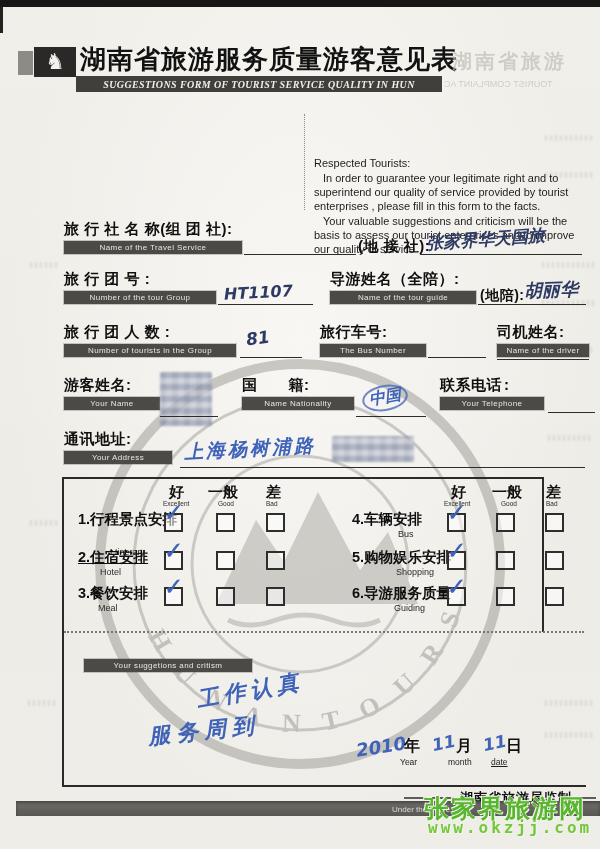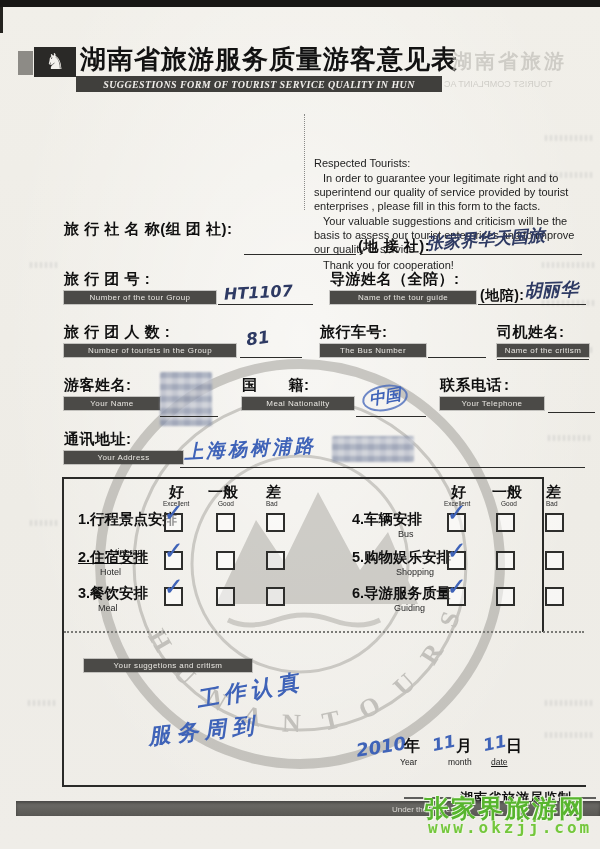--- a/index.html
+++ b/index.html
@@ -118,24 +118,24 @@
   <div class="abs subbar" style="left:76px;top:76px;width:366px;height:16px;">
     <span>SUGGESTIONS FORM OF TOURIST SERVICE QUALITY IN HUN</span>
   </div>
   <div class="abs ghost mirror" style="left:444px;top:79px;font-size:9px;">TOURIST COMPLAINT AC</div>
 
   <div class="abs divider" style="left:304px;top:114px;height:96px;"></div>
   <div class="abs enblock" style="left:314px;top:112px;width:274px;">
     <p class="first">Respected Tourists:</p>
     <p>In order to guarantee your legitimate right and to superintend our quality of service provided by tourist enterprises , please fill in this form to the facts.</p>
     <p>Your valuable suggestions and criticism will be the basis to assess our tourist enterprises and to improve our quality of service</p>
-    <p>Thank you for cooperation!</p>
   </div>
 
   <div class="abs lbl" style="left:64px;top:220px;">旅 行 社 名 称(组 团 社):</div>
+  <div class="abs ebar" style="left:64px;top:241px;width:178px;">Name of the Travel Service</div>
   <div class="abs ul" style="left:244px;top:254px;width:112px;"></div>
   <div class="abs lbl" style="left:358px;top:237px;">(地 接 社):</div>
   <div class="abs hand ink" style="left:426px;top:228px;font-size:17px;transform:rotate(-4deg);">张家界华天国旅</div>
   <div class="abs ul" style="left:420px;top:254px;width:162px;"></div>
 
   <div class="abs lbl" style="left:64px;top:270px;">旅 行 团 号 :</div>
   <div class="abs ebar" style="left:64px;top:291px;width:152px;">Number of the tour Group</div>
   <div class="abs hand ink" style="left:224px;top:283px;font-size:16px;transform:rotate(-3deg);">HT1107</div>
   <div class="abs ul" style="left:218px;top:304px;width:95px;"></div>
   <div class="abs lbl" style="left:330px;top:270px;">导游姓名（全陪）:</div>
@@ -145,37 +145,37 @@
   <div class="abs ul" style="left:478px;top:304px;width:108px;"></div>
 
   <div class="abs lbl" style="left:64px;top:323px;">旅 行 团 人 数 :</div>
   <div class="abs ebar" style="left:64px;top:344px;width:172px;">Number of tourists in the Group</div>
   <div class="abs hand ink" style="left:246px;top:328px;font-size:17px;transform:rotate(-8deg);">81</div>
   <div class="abs ul" style="left:240px;top:357px;width:62px;"></div>
   <div class="abs lbl" style="left:320px;top:323px;">旅行车号:</div>
   <div class="abs ebar" style="left:320px;top:344px;width:106px;">The Bus Number</div>
   <div class="abs ul" style="left:428px;top:357px;width:58px;"></div>
   <div class="abs lbl" style="left:497px;top:323px;">司机姓名:</div>
-  <div class="abs ebar" style="left:497px;top:344px;width:92px;">Name of the critism</div>
+  <div class="abs ebar" style="left:497px;top:344px;width:92px;">Name of the driver</div>
   <div class="abs ul" style="left:497px;top:359px;width:92px;"></div>
 
   <div class="abs lbl" style="left:64px;top:376px;">游客姓名:</div>
   <div class="abs ebar" style="left:64px;top:397px;width:96px;">Your Name</div>
   <div class="abs mosaic" style="left:160px;top:372px;width:52px;height:54px;"></div>
   <div class="abs ul" style="left:160px;top:416px;width:58px;"></div>
   <div class="abs lbl" style="left:242px;top:376px;">国　　籍:</div>
-  <div class="abs ebar" style="left:242px;top:397px;width:112px;">Meal Nationality</div>
+  <div class="abs ebar" style="left:242px;top:397px;width:112px;">Name Nationality</div>
   <div class="abs hand blue circled" style="left:362px;top:385px;font-size:16px;transform:rotate(-10deg);">中国</div>
   <div class="abs ul" style="left:356px;top:416px;width:70px;"></div>
   <div class="abs lbl" style="left:440px;top:376px;font-family:Liberation Mono, monospace;">联系电话:</div>
   <div class="abs ebar" style="left:440px;top:397px;width:104px;">Your Telephone</div>
   <div class="abs ul" style="left:548px;top:412px;width:47px;"></div>
 
   <div class="abs lbl" style="left:64px;top:430px;">通讯地址:</div>
-  <div class="abs ebar" style="left:64px;top:451px;width:119px;">Your Address</div>
+  <div class="abs ebar" style="left:64px;top:451px;width:108px;">Your Address</div>
   <div class="abs hand blue" style="left:184px;top:436px;font-size:19px;letter-spacing:3px;transform:rotate(-3deg);">上海杨树浦路</div>
   <div class="abs mosaic" style="left:332px;top:436px;width:82px;height:26px;"></div>
   <div class="abs ul" style="left:180px;top:467px;width:405px;"></div>
 
   <div class="abs bl" style="left:62px;top:477px;width:2px;height:310px;"></div>
   <div class="abs bl" style="left:62px;top:477px;width:482px;height:2px;"></div>
   <div class="abs bl" style="left:542px;top:477px;width:2px;height:155px;"></div>
   <div class="abs dotl" style="left:64px;top:631px;width:520px;"></div>
   <div class="abs bl" style="left:62px;top:785px;width:524px;height:2px;"></div>
 

